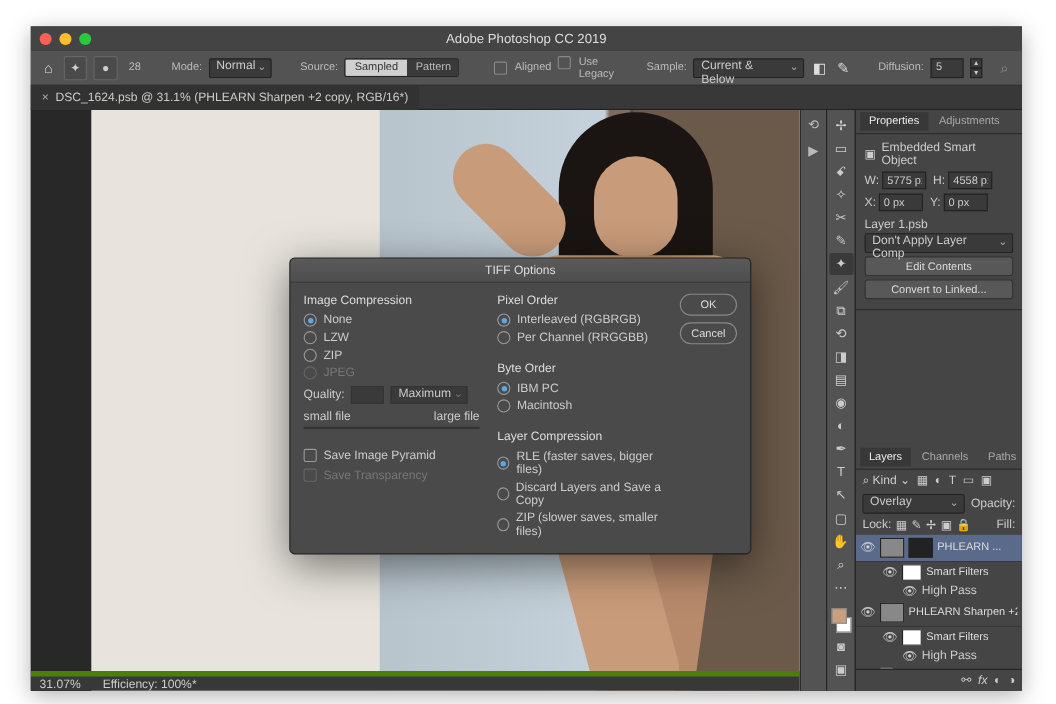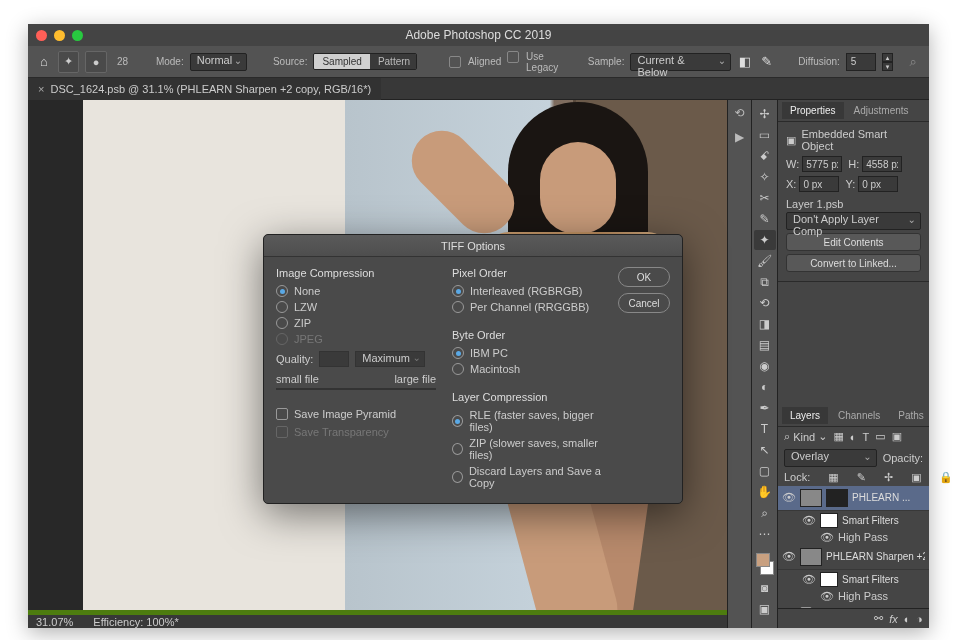--- a/index.html
+++ b/index.html
@@ -54,21 +54,21 @@
 .ptab{padding:3px 8px;font-size:10px;color:#aaa}
 .ptab.on{color:#eee;background:#383838}
 .panel-body{padding:6px 8px;font-size:10px;color:#bbb;border-bottom:1px solid #2a2a2a}
 .prop-row{display:flex;gap:6px;margin:4px 0}
 .prop-fld{display:flex;align-items:center;gap:3px}
 .prop-fld input{width:40px;height:16px;background:#3a3a3a;border:1px solid #222;color:#ccc;font-size:10px;padding:0 3px}
 .pbtn{width:100%;height:18px;background:#585858;border:1px solid #333;border-radius:3px;color:#ddd;font-size:10px;margin:3px 0;display:flex;align-items:center;justify-content:center}
 .layers-hdr{height:20px;display:flex;align-items:center;padding:0 6px;gap:6px;font-size:10px;color:#999}
 .layers-hdr .ql{display:flex;align-items:center;gap:3px}
 .blend-row{display:flex;align-items:center;padding:2px 6px;gap:6px;font-size:10px}
-.lock-row{display:flex;align-items:center;padding:2px 6px;gap:18px;font-size:9px;color:#888}
+.lock-row{display:flex;align-items:center;padding:2px 6px;gap:4px;font-size:9px;color:#888}
 .layer-list{flex:1;overflow:hidden}
 .layer{display:flex;align-items:center;padding:3px 4px;gap:4px;border-bottom:1px solid #383838}
 .layer.sel{background:#5a6a8a}
 .eye{width:14px;text-align:center;font-size:11px}
 .thumb{width:22px;height:18px;background:#888;border:1px solid #222}
 .thumb.white{background:#fff}
 .thumb.chk{background:repeating-conic-gradient(#bbb 0 25%,#eee 0 50%) 0 0/8px 8px}
 .lname{font-size:10px;color:#ddd;flex:1;white-space:nowrap;overflow:hidden}
 .sub-layer{display:flex;align-items:center;padding:2px 4px 2px 24px;gap:4px}
 .sub-layer .thumb{width:18px;height:15px}
@@ -401,25 +401,25 @@
             <span class="radio-lbl">Macintosh</span>
           </div>
         <div class="sect-gap"></div>
         <div class="dlg-h">Layer Compression</div>
         <div class="radio-row">
             <span class="radio on"></span>
             <span class="radio-lbl">RLE (faster saves, bigger files)</span>
           </div>
         <div class="radio-row">
             <span class="radio"></span>
+            <span class="radio-lbl">Discard Layers and Save a Copy</span>
+          </div>
+        <div class="radio-row">
+            <span class="radio"></span>
             <span class="radio-lbl">ZIP (slower saves, smaller files)</span>
-          </div>
-        <div class="radio-row">
-            <span class="radio"></span>
-            <span class="radio-lbl">Discard Layers and Save a Copy</span>
           </div>
       </div>
       <div class="dlg-btns">
         <div class="dbtn">OK</div>
         <div class="dbtn">Cancel</div>
       </div>
     </div>
   </div>
 
 </div>

